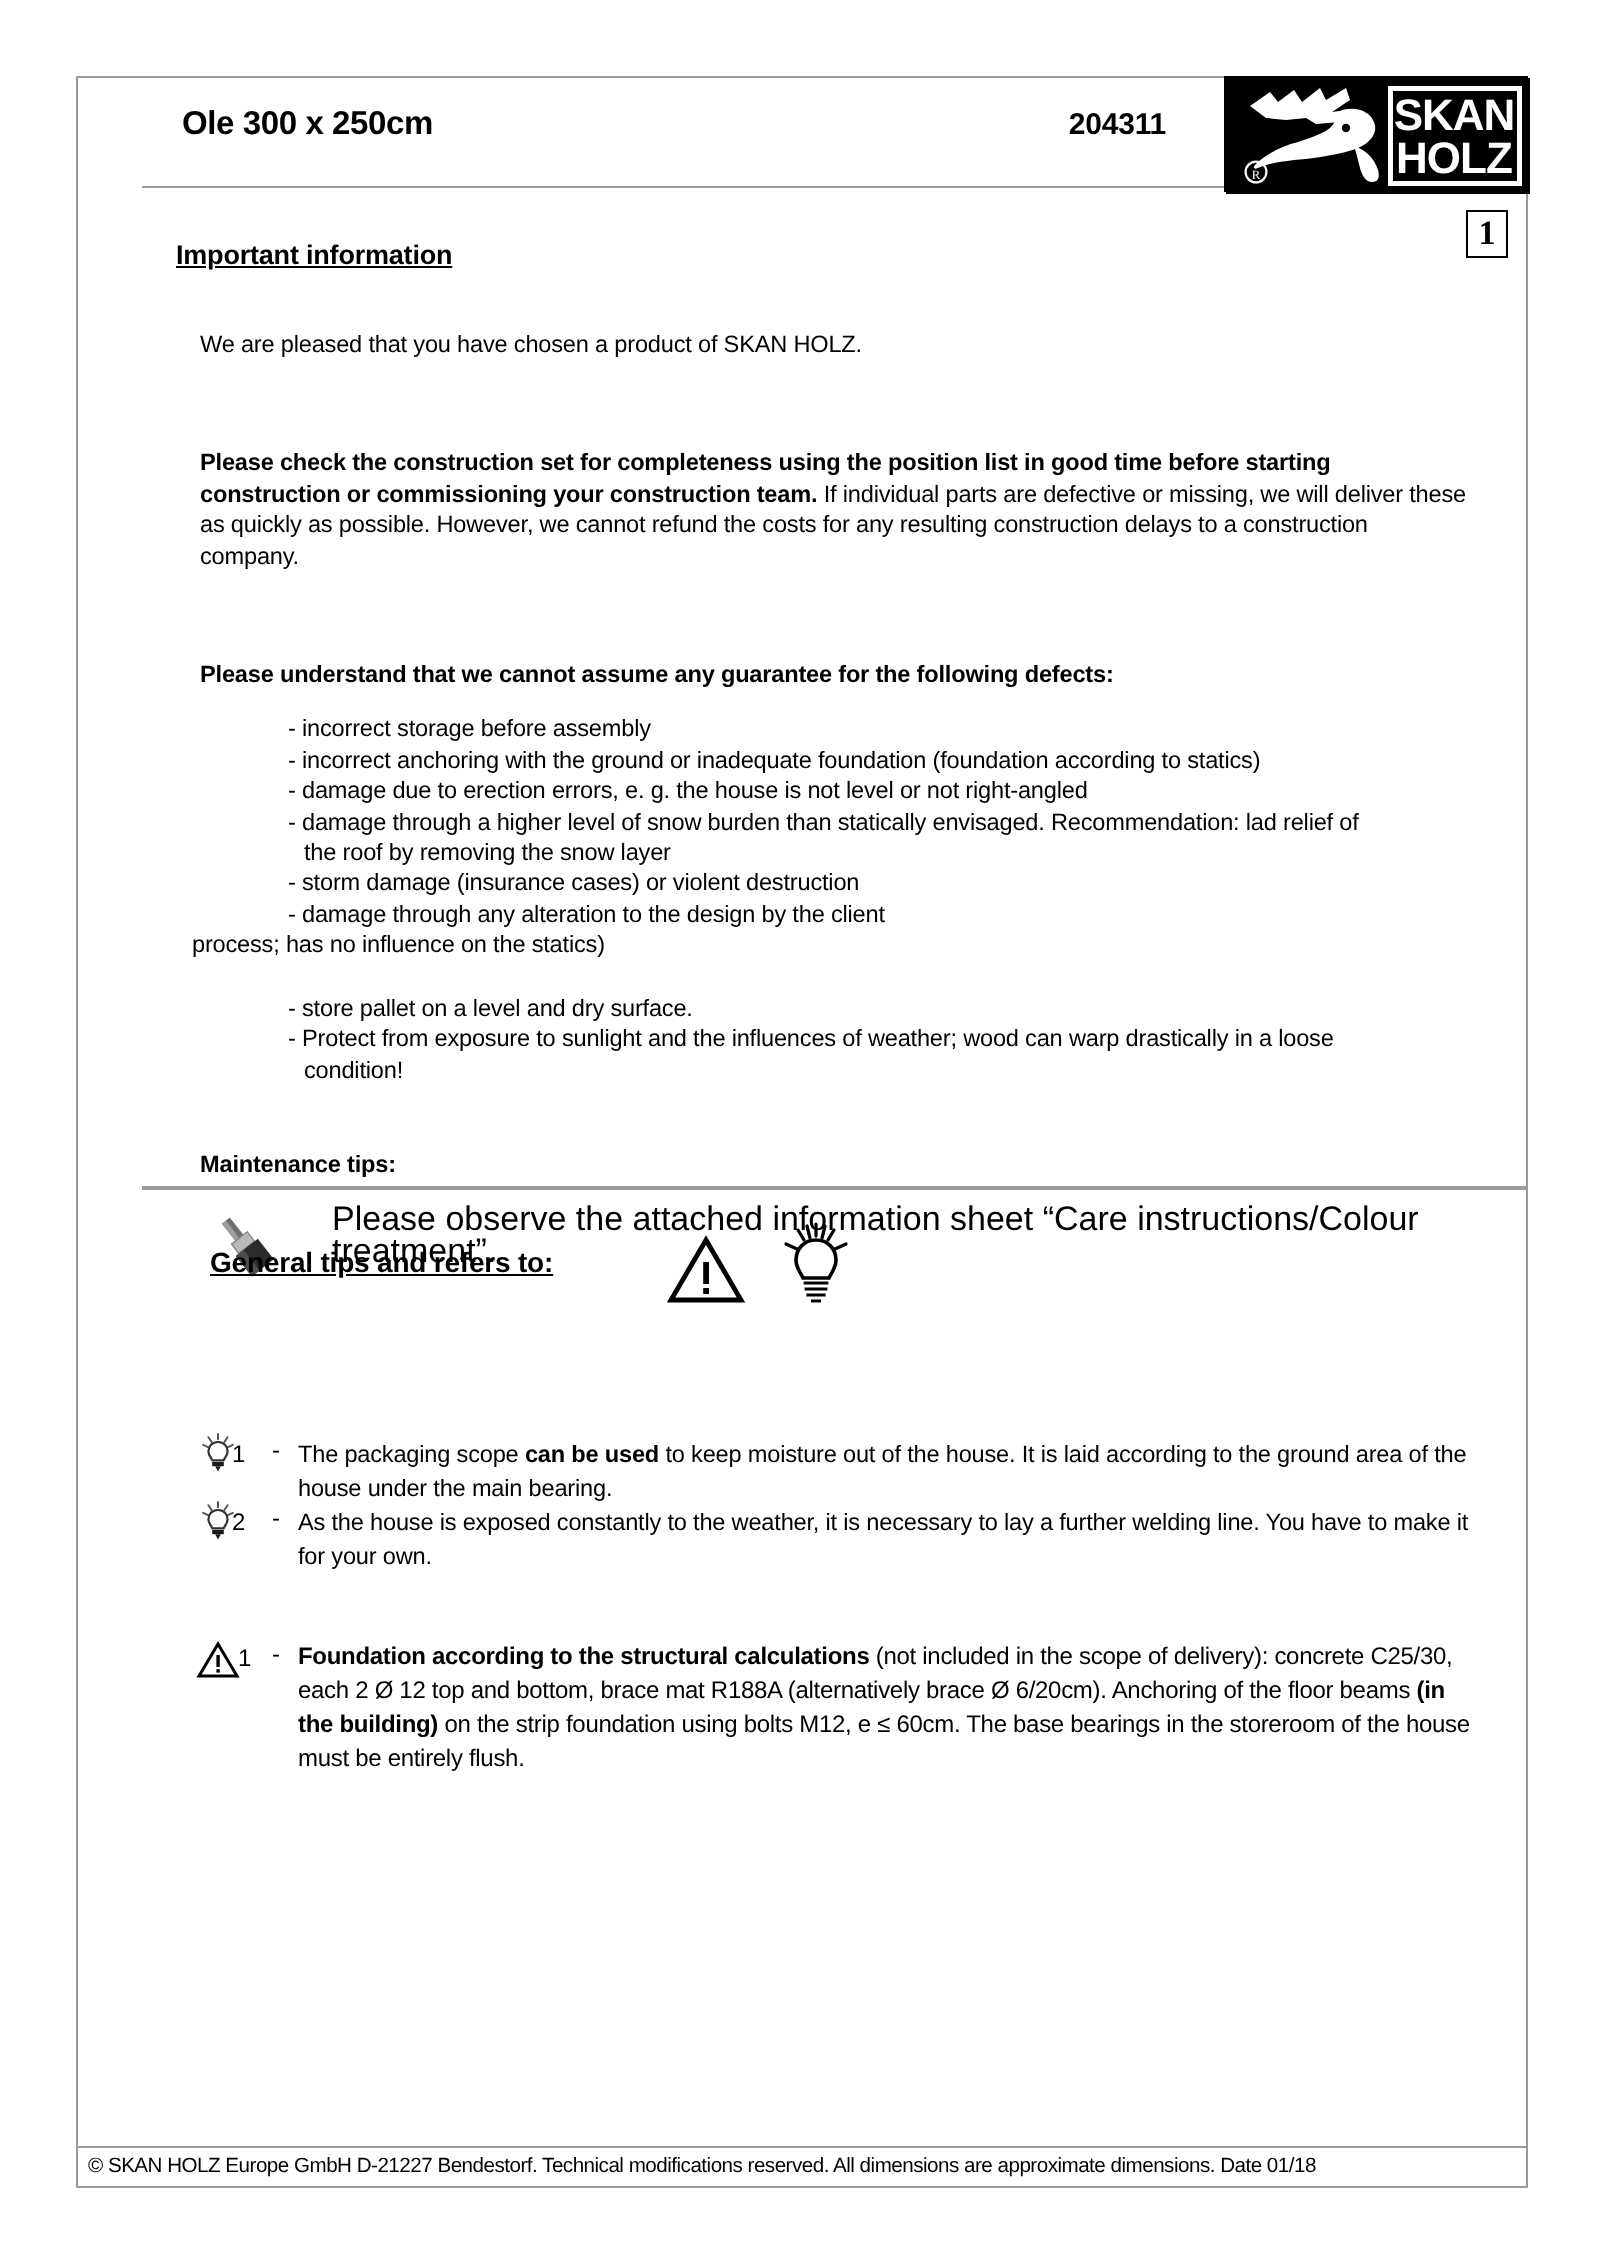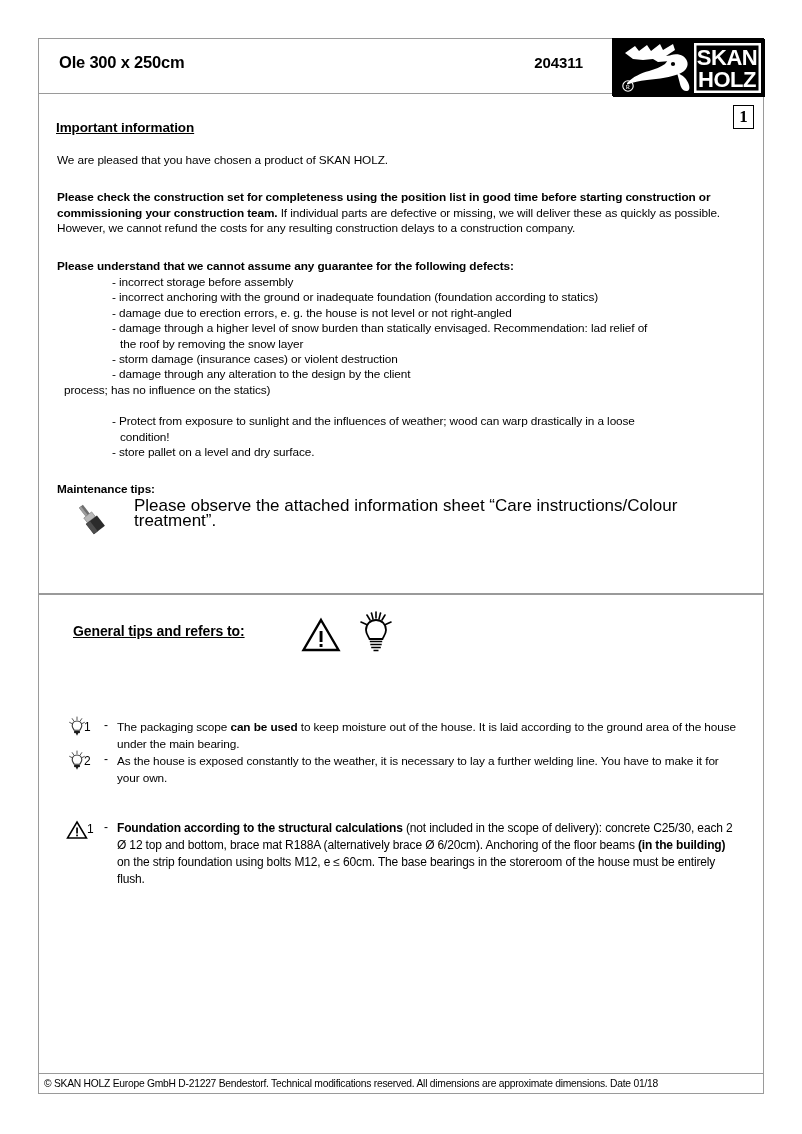--- a/index.html
+++ b/index.html
@@ -18,20 +18,21 @@
 
   .page {
     position: absolute;
     left: 38px;
     top: 38px;
     width: 726px;
     height: 1056px;
     border: 1px solid #9a9a9a;
     box-sizing: border-box;
     background: #ffffff;
+    padding-left: 32px;
   }
 
   
   .header-band {
     position: relative;
     height: 55px;
     border-bottom: 1px solid #9a9a9a;
     box-sizing: border-box;
   }
   .header-title {
@@ -100,21 +101,21 @@
     margin: 0;
     padding-top: 26px;
     text-decoration: underline;
     display: inline-block;
     letter-spacing: -0.1px;
   }
 
   p.body {
     font-size: 11.8px;
     line-height: 15.4px;
-    margin: 1px;
+    margin: 12px;
     letter-spacing: -0.1px;
   }
   .gap-md { height: 16px; }
   .gap-lg { height: 20px; }
 
   .bold { font-weight: bold; }
 
   .dash-list {
     margin: 0;
     padding: 0;
@@ -338,22 +339,22 @@
         <li><span>- damage through a higher level of snow burden than statically envisaged.  Recommendation: lad relief of</span><span class="cont">the roof by removing the snow layer</span></li>
         <li>- storm damage (insurance cases) or violent destruction</li>
         <li>- damage through any alteration to the design by the client</li>
         <li class="hang"><span class="cont">process; has no influence on the statics)</span></li>
       </ul>
 
       <div class="gap-md"></div>
 
 
       <ul class="dash-list">
+        <li>- store pallet on a level and dry surface.</li>
         <li><span>- Protect from exposure to sunlight and the influences of weather; wood can warp drastically in a loose</span><span class="cont">condition!</span></li>
-        <li>- store pallet on a level and dry surface.</li>
       </ul>
 
       <div class="gap-lg"></div>
 
       <p class="body bold">Maintenance tips:</p>
 
       <div class="maint-row">
         <div class="brush-icon">
           <svg width="44" height="40" viewBox="0 0 44 40">
             <g transform="rotate(-38 22 20)">

